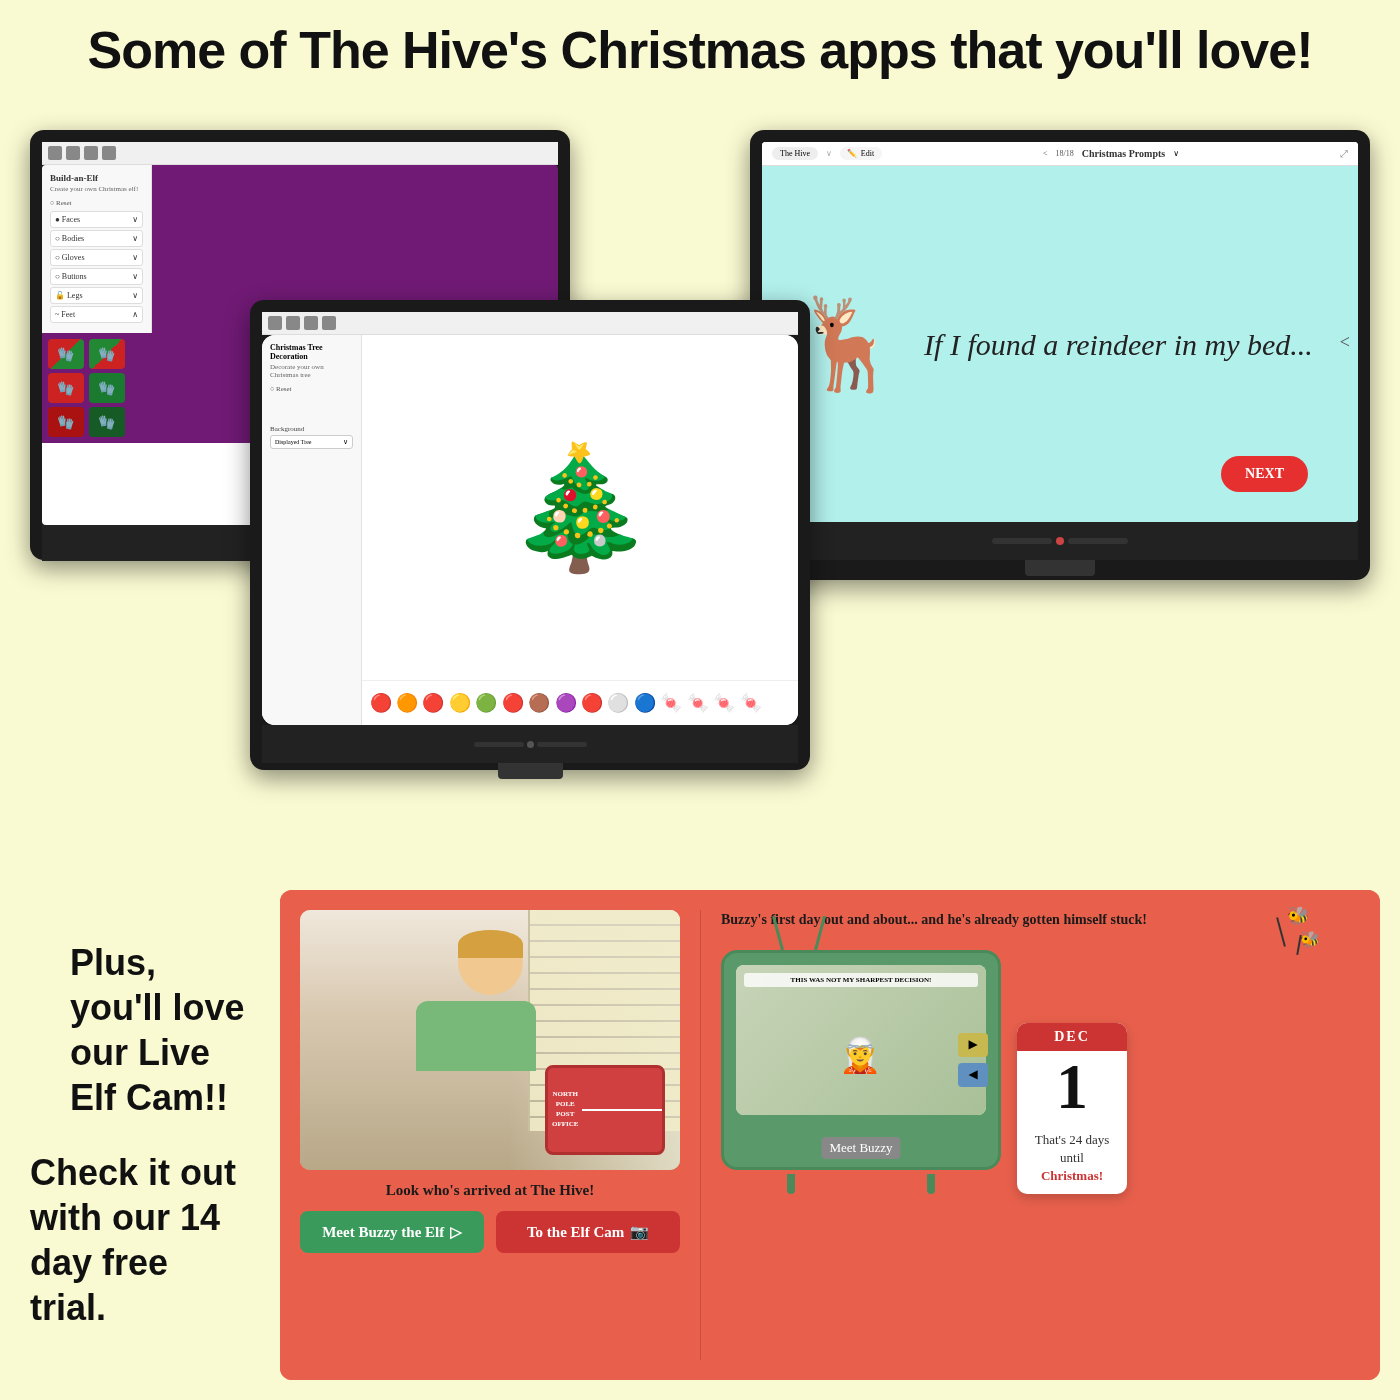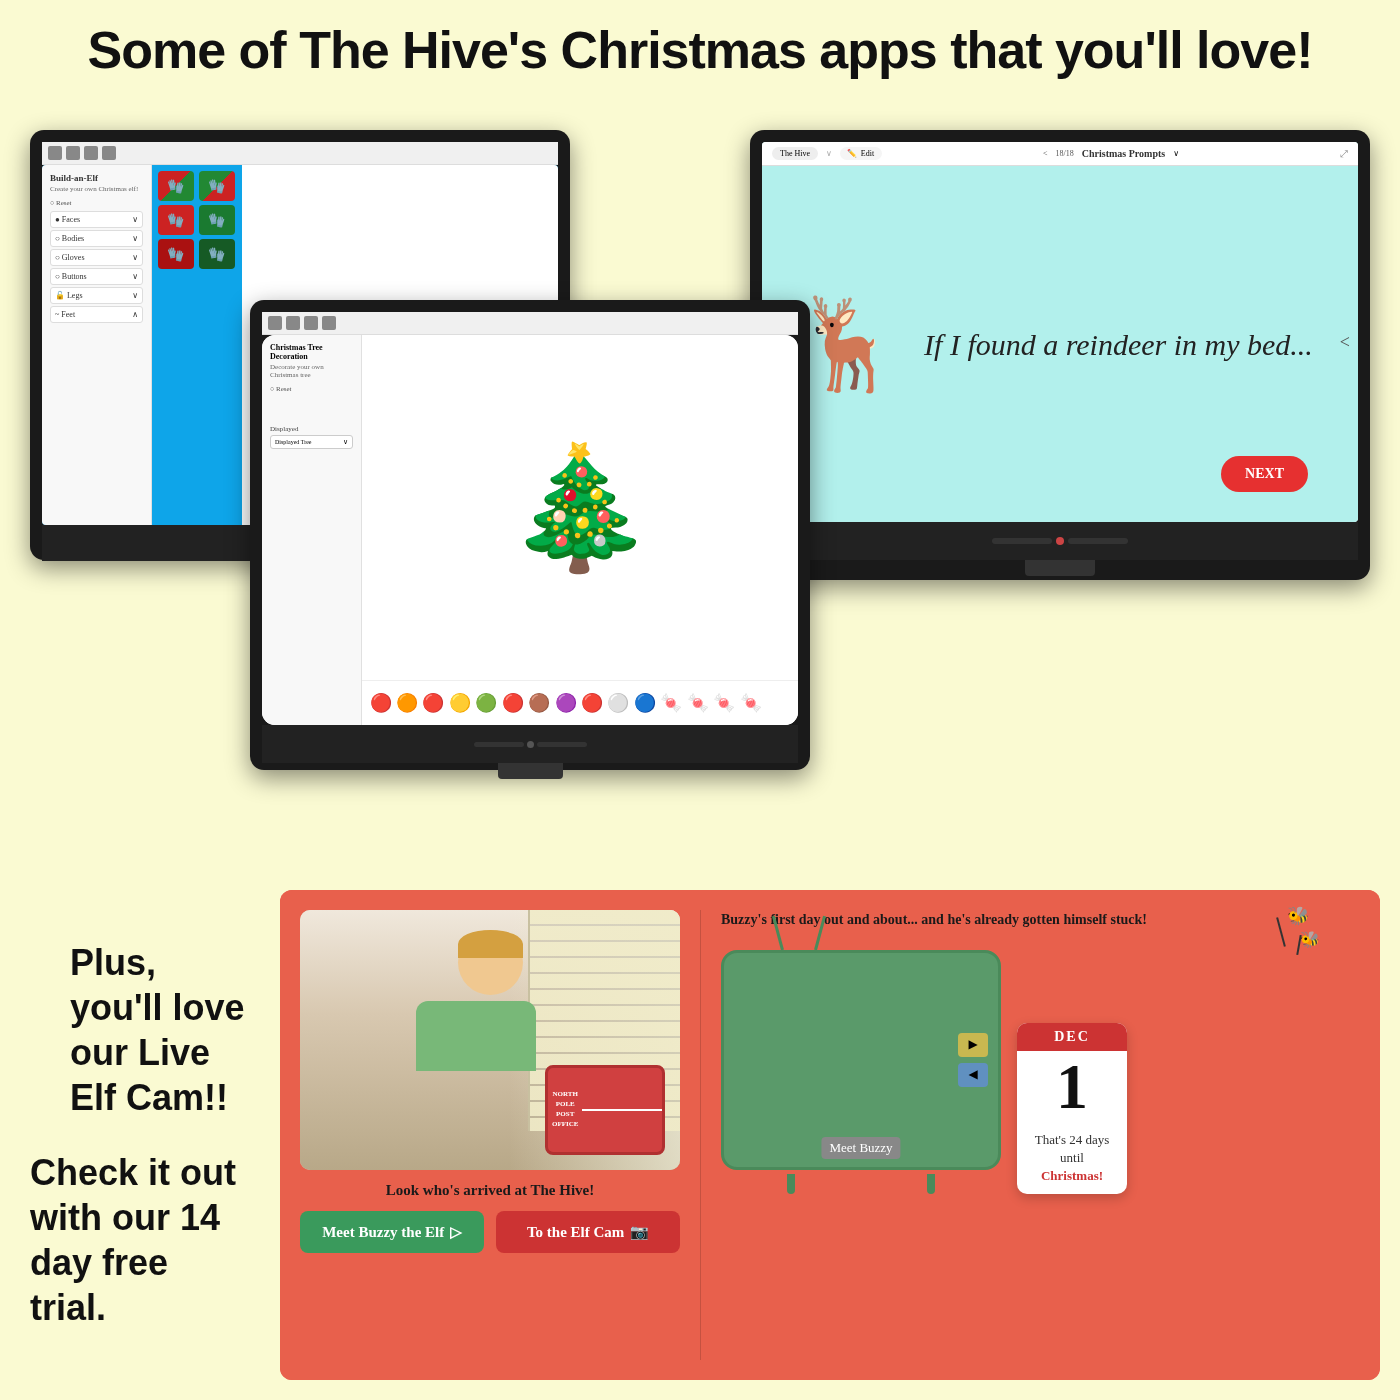--- a/index.html
+++ b/index.html
@@ -120,21 +120,22 @@
     .monitor-center .monitor-stand {
       width: 65px;
       height: 16px;
       border-radius: 0 0 4px 4px;
     }
 
     
     .bae-screen {
       display: flex;
       height: 100%;
-      background: #0ea5e9;
+      background: #701a75;
+      flex-direction: column;
     }
     .bae-sidebar {
       width: 110px;
       background: #f8f8f8;
       border-right: 1px solid #e0e0e0;
       padding: 8px;
     }
     .bae-title {
       font-size: 9px;
       font-weight: bold;
@@ -726,21 +727,21 @@
       <div class="toolbar-btn"></div>
       <div class="toolbar-btn"></div>
     </div>
     <div class="monitor-screen">
       <div class="tree-screen">
         <div class="tree-sidebar">
           <div class="tree-title">Christmas Tree Decoration</div>
           <div class="tree-subtitle">Decorate your own Christmas tree</div>
           <div class="tree-reset">○ <span>Reset</span></div>
           <div style="height:20px;"></div>
-          <div class="tree-bg-label">Displayed</div>
+          <div class="tree-bg-label">Background</div>
           <div class="tree-bg-select">
             <span style="font-size:6px;">Displayed Tree</span>
             <span>∨</span>
           </div>
         </div>
         <div style="flex:1;display:flex;flex-direction:column;">
           <div class="tree-main">
             <div class="christmas-tree">🎄</div>
           </div>
           <div class="tree-bottom-bar">
@@ -834,20 +835,26 @@
       <div class="buzzy-caption">Buzzy's first day out and about... and he's already gotten himself stuck!</div>
       <div class="tv-container">
 
         <div style="position:relative;">
 
           <div style="position:absolute;top:-35px;left:60px;display:flex;gap:30px;">
             <div style="width:3px;height:35px;background:#4a8a5a;transform:rotate(-15deg);transform-origin:bottom;"></div>
             <div style="width:3px;height:35px;background:#4a8a5a;transform:rotate(15deg);transform-origin:bottom;"></div>
           </div>
           <div class="tv">
+            <div class="tv-screen">
+              <div class="tv-screen-content">
+                <div class="tv-screen-label">THIS WAS NOT MY SHARPEST DECISION!</div>
+                <div style="margin-top:30px;font-size:34px;">🧝</div>
+              </div>
+            </div>
             <div class="tv-controls">
               <div class="tv-btn tv-btn-yellow">▶</div>
               <div class="tv-btn tv-btn-blue">◀</div>
             </div>
             <div class="tv-meet-buzzy-btn">Meet Buzzy</div>
           </div>
 
           <div class="tv-legs">
             <div class="tv-leg"></div>
             <div class="tv-leg"></div>

